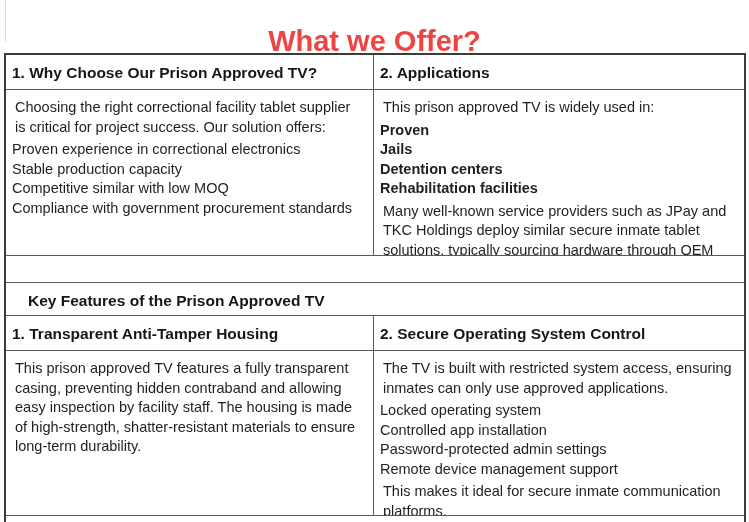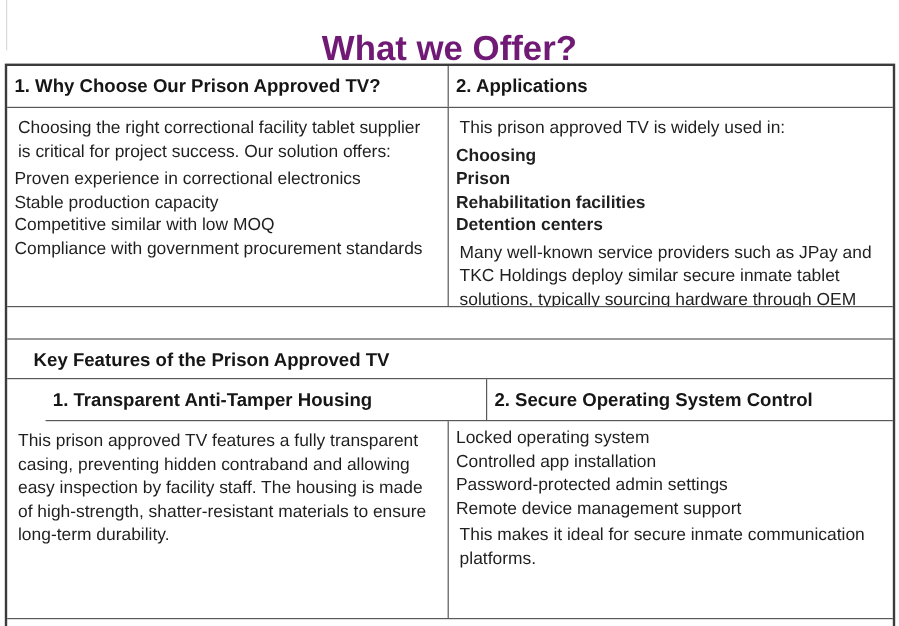--- a/index.html
+++ b/index.html
@@ -17,21 +17,21 @@
   }
   .page-title {
     position: absolute;
     top: 6px;
     left: 0;
     width: 749px;
     text-align: center;
     font-size: 29px;
     font-weight: 700;
     letter-spacing: 0px;
-    color: #701a75;
+    color: #ef4444;
   }
   .margin-line {
     position: absolute;
     left: 5px;
     top: 0;
     width: 1px;
     height: 42px;
     background: #d9d9d9;
   }
   .doc-table {
@@ -67,21 +67,21 @@
   .hdr {
     font-weight: 700;
     font-size: 15.5px;
     padding-top: 8px;
     color: #161616;
   }
   .row-header1 { height: 35px; }
   .row-body1   { height: 166px; }
   .row-spacer  { height: 27px; }
   .row-keyfeat { height: 33px; padding-left: 16px; }
-  .row-header2 { height: 35px; margin-left: 32px; }
+  .row-header2 { height: 35px; }
   .row-body2   { height: 165px; justify-content: center; }
   .row-cutoff  { height: 24px; }
   .bold-line { font-weight: 700; }
   .para { margin: 3px; }
 </style>
 </head>
 <body>
 
 <div class="margin-line"></div>
 
@@ -100,24 +100,24 @@
       <div>
           <div>Proven experience in correctional electronics</div>
           <div>Stable production capacity</div>
           <div>Competitive similar with low MOQ</div>
           <div>Compliance with government procurement standards</div>
         </div>
     </div>
     <div class="cell right">
       <p class="para">This prison approved TV is widely used in:</p>
       <div class="bold-line">
-          <div>Choosing</div>
-          <div>Prison</div>
+          <div>Proven</div>
+          <div>Jails</div>
+          <div>Detention centers</div>
           <div>Rehabilitation facilities</div>
-          <div>Detention centers</div>
         </div>
       <p class="para">Many well-known service providers such as JPay and TKC Holdings deploy similar secure inmate tablet solutions, typically sourcing hardware through OEM manufacturers.</p>
     </div>
   </div>
 
   <div class="t-row row-spacer">
     <div class="cell full"></div>
   </div>
 
   <div class="t-row row-keyfeat">
@@ -127,20 +127,21 @@
   <div class="t-row row-header2">
     <div class="cell left hdr">1. Transparent Anti-Tamper Housing</div>
     <div class="cell right hdr">2. Secure Operating System Control</div>
   </div>
 
   <div class="t-row row-body2">
     <div class="cell left">
       <p class="para">This prison approved TV features a fully transparent casing, preventing hidden contraband and allowing easy inspection by facility staff. The housing is made of high-strength, shatter-resistant materials to ensure long-term durability.</p>
     </div>
     <div class="cell right">
+      <p class="para">The TV is built with restricted system access, ensuring inmates can only use approved applications.</p>
       <div>
           <div>Locked operating system</div>
           <div>Controlled app installation</div>
           <div>Password-protected admin settings</div>
           <div>Remote device management support</div>
         </div>
       <p class="para">This makes it ideal for secure inmate communication platforms.</p>
     </div>
   </div>
 

